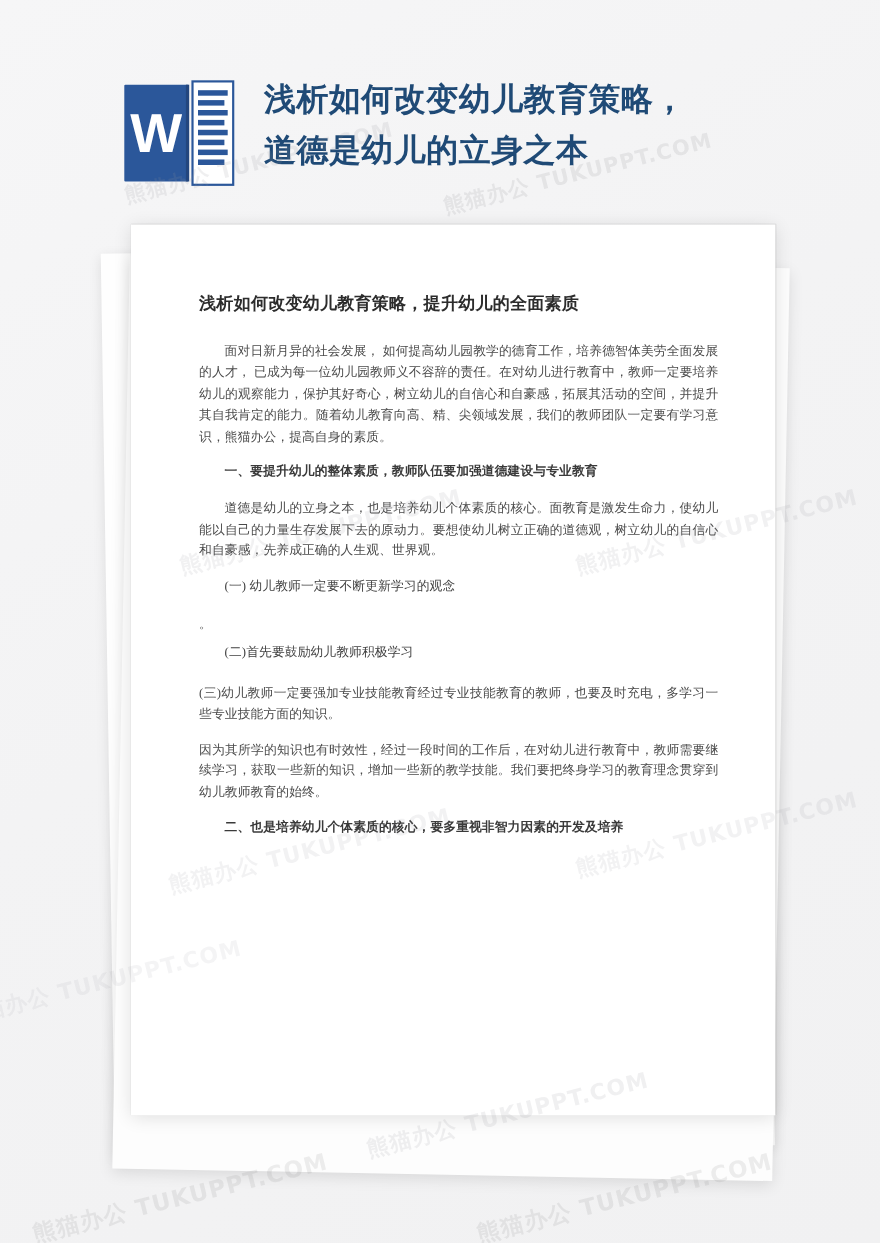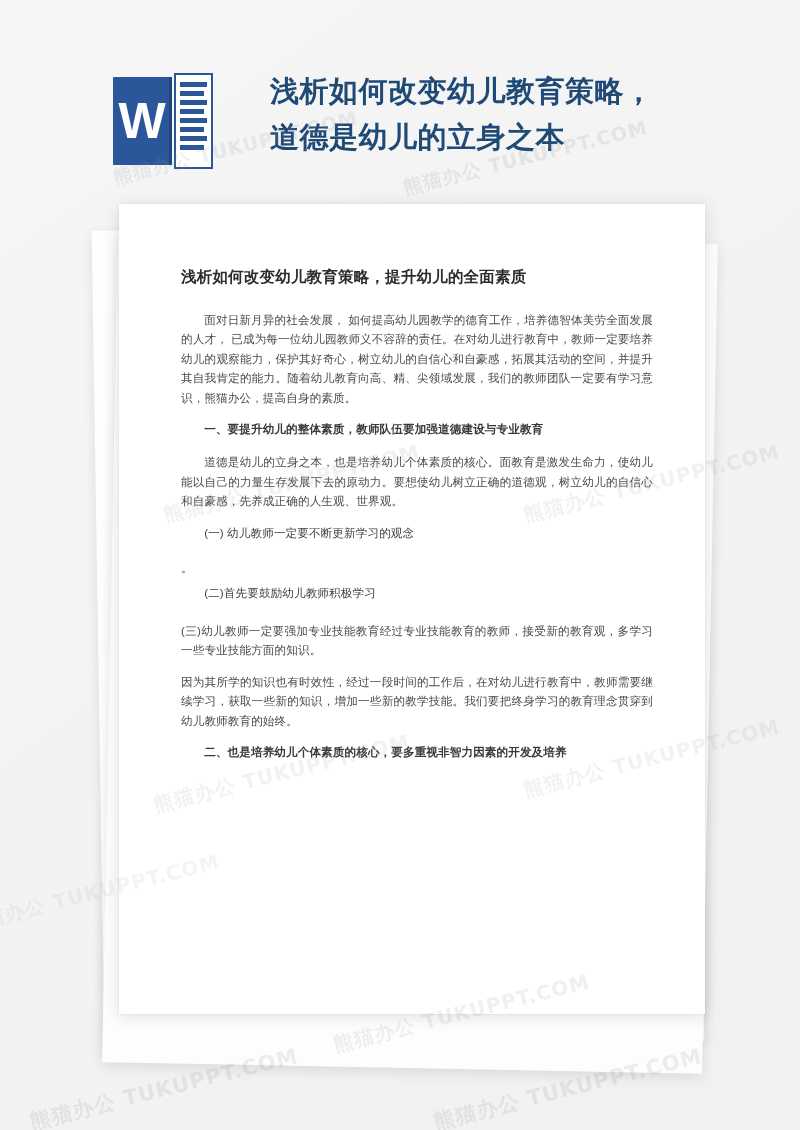--- a/index.html
+++ b/index.html
@@ -102,21 +102,21 @@
     left: 240px;
     top: 68px;
     width: 470px;
     color: #1f4a76;
     font-family: "Liberation Serif", "DejaVu Serif", serif;
     font-weight: 700;
     font-size: 29px;
     line-height: 46px;
     letter-spacing: 0.5px;
   }
-  .header-title span { display: block; margin-left: 30px; }
+  .header-title span { display: block; }
 
   
   .page-stack {
     position: absolute;
     left: 0; top: 0;
     width: 800px; height: 1130px;
     z-index: 20;
   }
 
   
@@ -154,21 +154,21 @@
 
   
   .doc {
     position: absolute;
     left: 0; top: 0;
     width: 586px;
     height: 794px;
     padding: 62px 52px 0 62px;
     box-sizing: border-box;
     color: #3b3b3b;
-    font-family: Liberation Sans, sans-serif;
+    font-family: Liberation Serif, serif;
   }
   .doc-title {
     font-size: 15.5px;
     font-weight: 700;
     color: #2c2c2c;
     letter-spacing: 0.2px;
     margin: 0 0 22px 0;
     line-height: 22px;
   }
   .doc p {
@@ -231,21 +231,21 @@
     <div class="sheet-front">
       <div class="doc">
         <div class="doc-title">浅析如何改变幼儿教育策略，提升幼儿的全面素质</div>
         <div id="doc-paragraphs">
             <p class="indent">面对日新月异的社会发展， 如何提高幼儿园教学的德育工作，培养德智体美劳全面发展的人才， 已成为每一位幼儿园教师义不容辞的责任。在对幼儿进行教育中，教师一定要培养幼儿的观察能力，保护其好奇心，树立幼儿的自信心和自豪感，拓展其活动的空间，并提升其自我肯定的能力。随着幼儿教育向高、精、尖领域发展，我们的教师团队一定要有学习意识，熊猫办公，提高自身的素质。</p>
             <p class="heading">一、要提升幼儿的整体素质，教师队伍要加强道德建设与专业教育</p>
             <p class="indent">道德是幼儿的立身之本，也是培养幼儿个体素质的核心。面教育是激发生命力，使幼儿能以自己的力量生存发展下去的原动力。要想使幼儿树立正确的道德观，树立幼儿的自信心和自豪感，先养成正确的人生观、世界观。</p>
             <p class="subheading">(一) 幼儿教师一定要不断更新学习的观念</p>
             <p class="tiny">。</p>
             <p class="subheading">(二)首先要鼓励幼儿教师积极学习</p>
-            <p class="gap-top">(三)幼儿教师一定要强加专业技能教育经过专业技能教育的教师，接受新的教育观，多学习一些专业技能方面的知识。</p>
+            <p class="gap-top">(三)幼儿教师一定要强加专业技能教育经过专业技能教育的教师，也要及时充电，多学习一些专业技能方面的知识。</p>
             <p>因为其所学的知识也有时效性，经过一段时间的工作后，在对幼儿进行教育中，教师需要继续学习，获取一些新的知识，增加一些新的教学技能。我们要把终身学习的教育理念贯穿到幼儿教师教育的始终。</p>
             <p class="heading">二、也是培养幼儿个体素质的核心，要多重视非智力因素的开发及培养</p>
           </div>
       </div>
     </div>
   </div>
 
   <div class="wm-layer">
     <div class="wm" style="left:26px; top:1075px; font-size:21px;">熊猫办公 TUKUPPT.COM</div>
     <div class="wm" style="left:430px; top:1075px; font-size:21px;">熊猫办公 TUKUPPT.COM</div>

